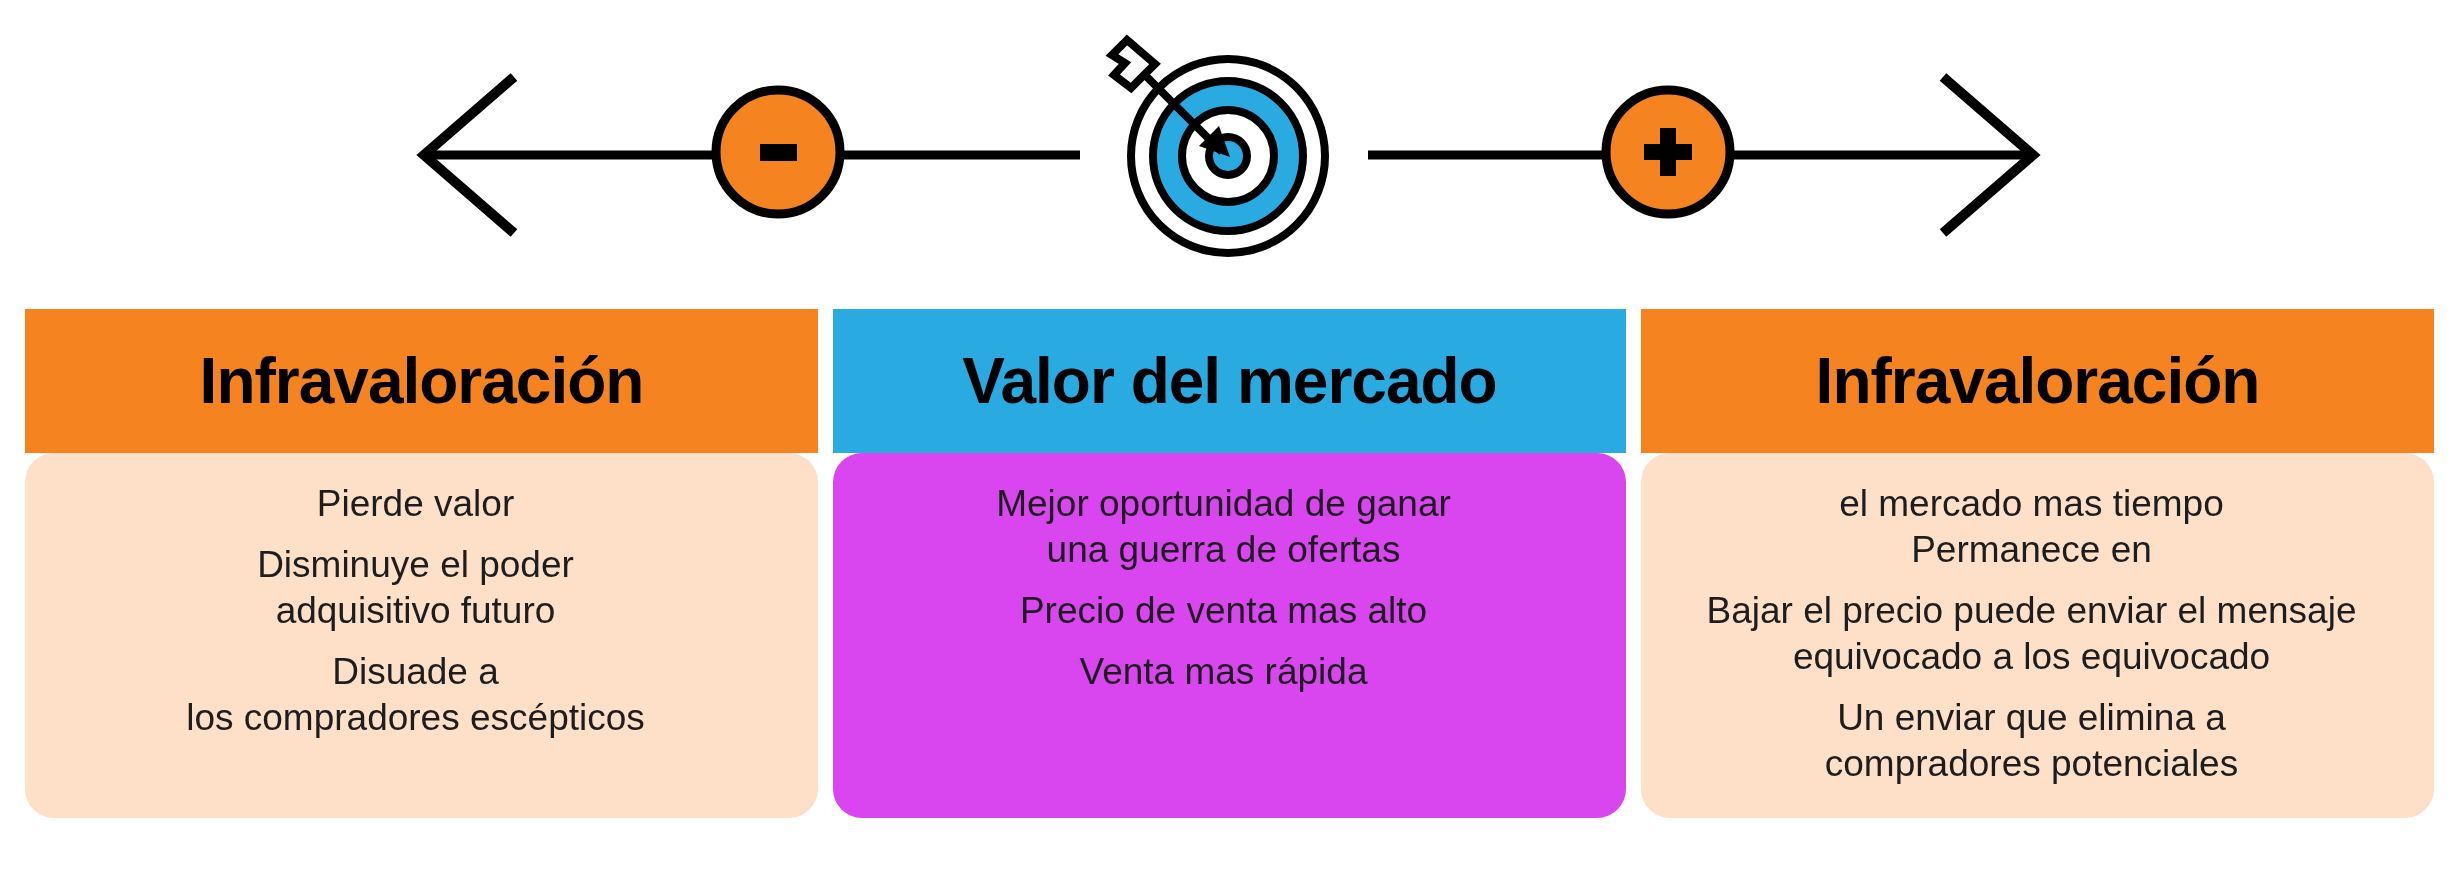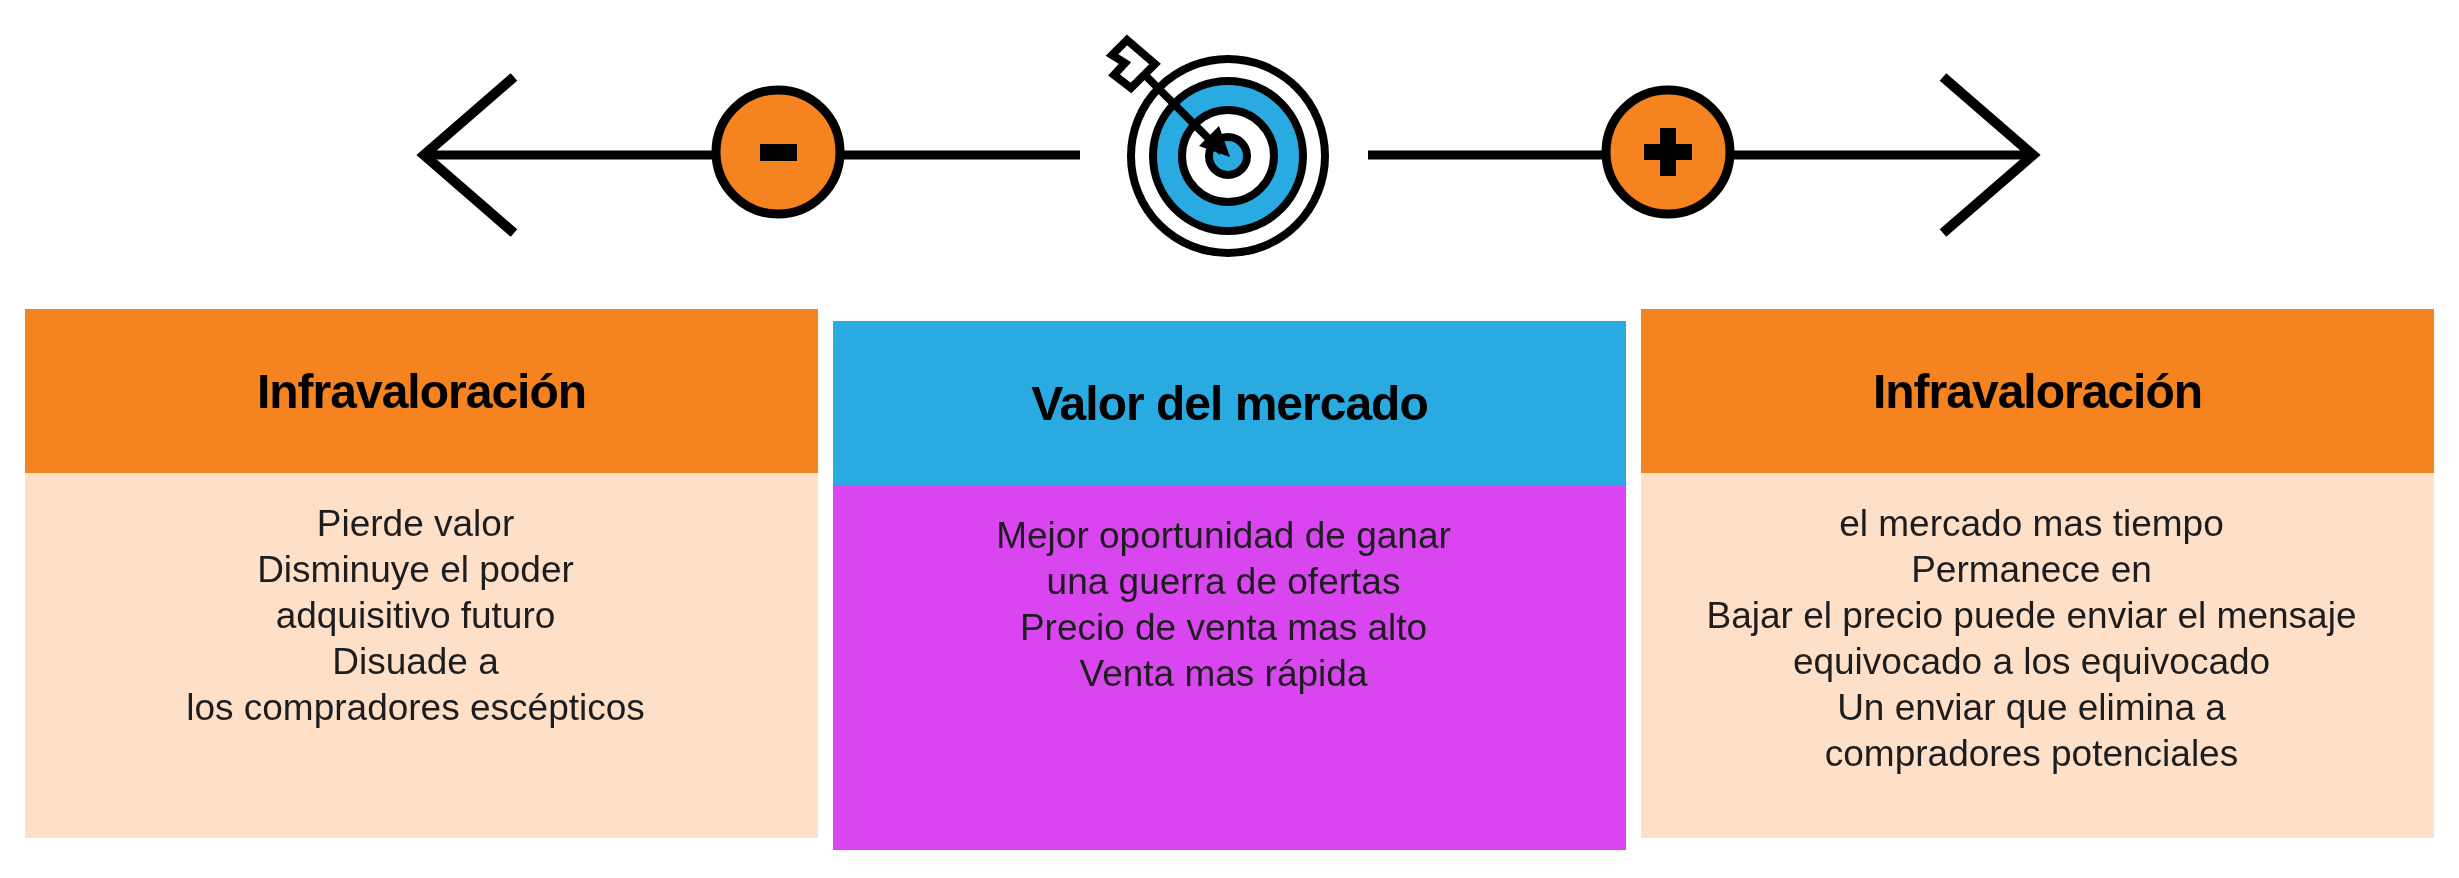--- a/index.html
+++ b/index.html
@@ -4,29 +4,29 @@
 <style>
   html,body{margin:0;padding:0;background:#fff;}
   .canvas{
     position:relative;width:2459px;height:878px;background:#ffffff;
     font-family:"Liberation Sans",sans-serif;overflow:hidden;
   }
   .top-graphic{position:absolute;left:0;top:0;width:2459px;height:310px;}
   .columns{position:absolute;left:25px;top:309px;display:flex;gap:15px;}
   .col{width:793px;display:flex;flex-direction:column;}
   .col-header{
-    height:164px;display:flex;align-items:center;justify-content:center;
-    font-weight:700;font-size:48px;letter-spacing:-1px;color:#000;
+    height:144px;display:flex;align-items:center;justify-content:center;
+    font-weight:700;font-size:64px;letter-spacing:-1px;color:#000;
   }
   .col-header.orange{background:#F5831F;}
-  .col-header.blue{background:#29ABE2;margin-top:12px;}
+  .col-header.blue{background:#29ABE2;}
   .col-body{
     height:365px;box-sizing:border-box;padding:28px 22px 0 10px;
-    display:flex;flex-direction:column;
-    text-align:center;font-size:37px;line-height:46px;color:#1d1d1f;
+    display:flex;flex-direction:column;gap:15px;
+    text-align:center;font-size:37px;line-height:46px;color:#1d1d1f;border-radius:29px;
   }
   .col-body.orange{background:#FDE0C7;}
   .col-body.blue{background:#d946ef;}
   .item{white-space:nowrap;}
 </style>
 </head>
 <body>
 
 <div class="canvas">
 

